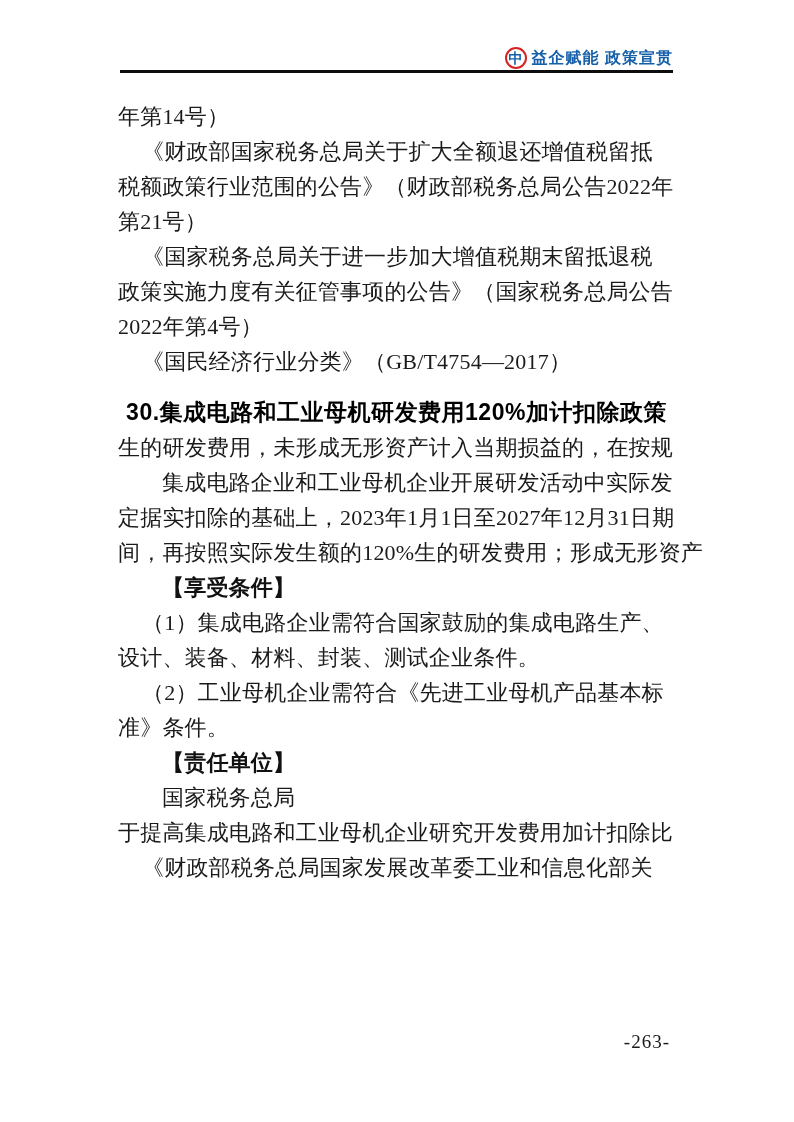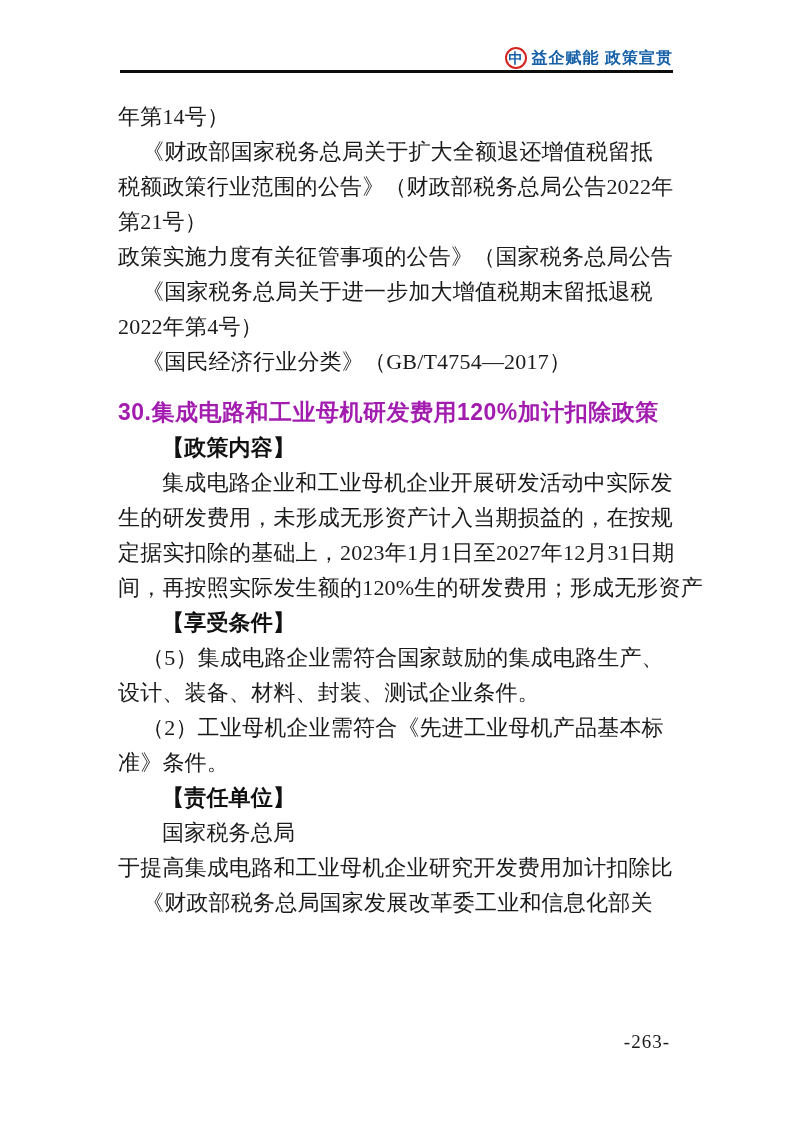--- a/index.html
+++ b/index.html
@@ -48,22 +48,22 @@
   .indent-two   { padding-left:44px; }  
   .subhead {
     font-family:"Liberation Sans", sans-serif;
     font-weight:bold; font-size:22px; line-height:35px;
     padding-left:44px; letter-spacing:0.2px; white-space:nowrap;
     color:#111111;
   }
   .section-title {
     font-family:"Liberation Sans", sans-serif;
     font-weight:bold; font-size:23px; line-height:35px;
-    margin-top:16px; letter-spacing:0.5px;
-    white-space:nowrap; color:#a21caf;
+    margin-top:16px; text-align:center; letter-spacing:0.5px;
+    white-space:nowrap; color:#000000;
   }
   .footer-pagenum {
     position:absolute; top:1031px; right:124px;
     font-size:19px; letter-spacing:1px; color:#1a1a1a;margin-left:8px;
   }
 </style>
 </head>
 <body>
 
 <div class="page">
@@ -75,35 +75,34 @@
     <span class="brand-text">益企赋能 政策宣贯</span>
   </div>
   <div class="header-rule"></div>
 
   <div class="content">
 
     <div class="line">年第14号）</div>
     <div class="line indent-punct">《财政部国家税务总局关于扩大全额退还增值税留抵</div>
     <div class="line">税额政策行业范围的公告》（财政部税务总局公告2022年</div>
     <div class="line">第21号）</div>
+    <div class="line indent-punct">《国家税务总局关于进一步加大增值税期末留抵退税</div>
     <div class="line">政策实施力度有关征管事项的公告》（国家税务总局公告</div>
-    <div class="line indent-punct">《国家税务总局关于进一步加大增值税期末留抵退税</div>
     <div class="line">2022年第4号）</div>
     <div class="line indent-punct">《国民经济行业分类》（GB/T4754—2017）</div>
 
     <div class="section-title">30.集成电路和工业母机研发费用120%加计扣除政策</div>
 
-    <div class="subhead">【政策内容】</div>
+    <div class="line">生的研发费用，未形成无形资产计入当期损益的，在按规</div>
     <div class="line indent-two">集成电路企业和工业母机企业开展研发活动中实际发</div>
-    <div class="line">生的研发费用，未形成无形资产计入当期损益的，在按规</div>
     <div class="line">定据实扣除的基础上，2023年1月1日至2027年12月31日期</div>
     <div class="line">间，再按照实际发生额的120%生的研发费用；形成无形资产</div>
 
     <div class="subhead">【享受条件】</div>
-    <div class="line indent-punct">（5）集成电路企业需符合国家鼓励的集成电路生产、</div>
+    <div class="line indent-punct">（1）集成电路企业需符合国家鼓励的集成电路生产、</div>
     <div class="line">设计、装备、材料、封装、测试企业条件。</div>
     <div class="line indent-punct">（2）工业母机企业需符合《先进工业母机产品基本标</div>
     <div class="line">准》条件。</div>
 
     <div class="subhead">【责任单位】</div>
     <div class="line indent-two">国家税务总局</div>
 
     <div class="line">于提高集成电路和工业母机企业研究开发费用加计扣除比</div>
     <div class="line indent-punct">《财政部税务总局国家发展改革委工业和信息化部关</div>
 

